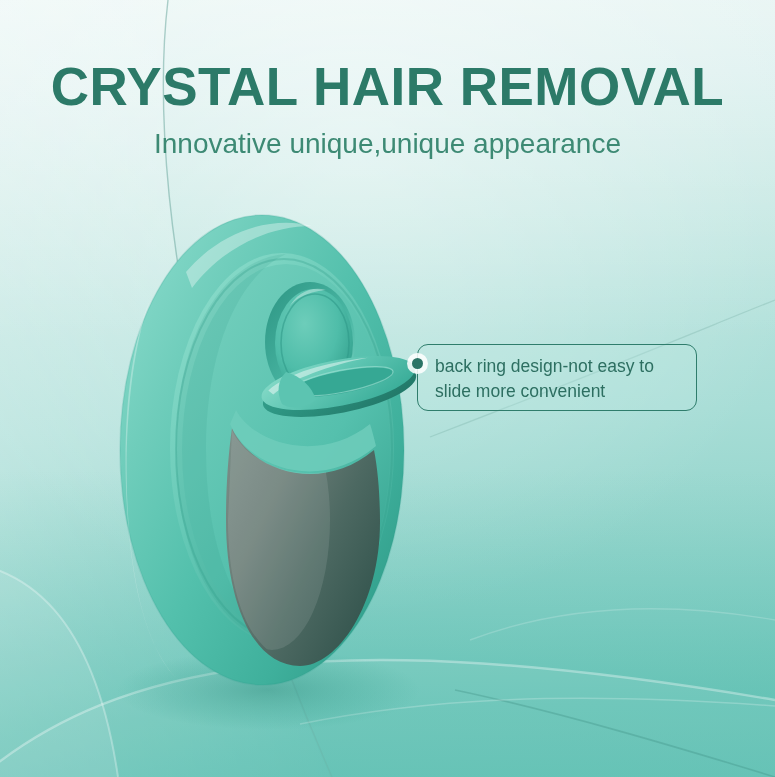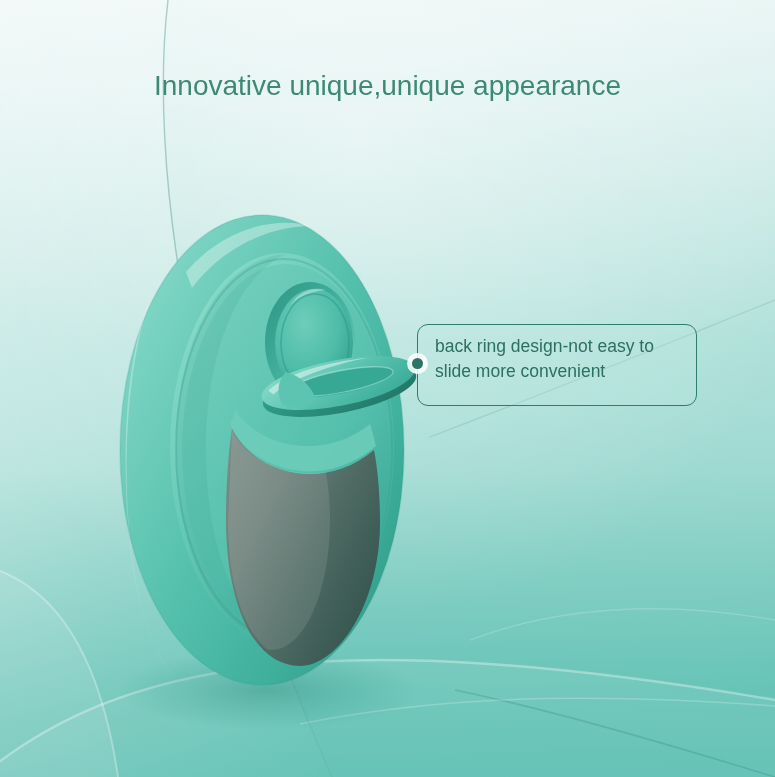--- a/index.html
+++ b/index.html
@@ -72,23 +72,23 @@
     top: 0;
     width: 775px;
     height: 777px;
     z-index: 4;
   }
 
   
   .callout {
     position: absolute;
     left: 417px;
-    top: 324px;
+    top: 344px;
     width: 280px;
-    height: 82px;
+    height: 67px;
     box-sizing: border-box;
     border: 1.6px solid #2f7d6c;
     border-radius: 11px;
     background: rgba(190, 231, 224, 0.30);
     z-index: 8;
   }
   .callout-text {
     position: absolute;
     left: 17px;
     top: 9px;
@@ -161,20 +161,21 @@
     <path d="M-20,777 C120,660 330,624 775,700" fill="none" stroke="#ffffff" stroke-opacity="0.34" stroke-width="2.4"></path>
     <path d="M-20,777 C120,660 330,624 775,700 L775,777 Z" fill="#ffffff" fill-opacity="0.07"></path>
 
     <path d="M455,690 C560,712 680,748 775,777" fill="none" stroke="#3f8f84" stroke-opacity="0.35" stroke-width="1.6"></path>
     <path d="M300,724 C420,700 560,690 775,706" fill="none" stroke="#ffffff" stroke-opacity="0.22" stroke-width="1.4"></path>
 
     <path d="M775,620 C660,600 560,606 470,640" fill="none" stroke="#ffffff" stroke-opacity="0.18" stroke-width="1.4"></path>
   </svg>
 
   <div class="heading-block">
+    <h1 class="title">CRYSTAL HAIR REMOVAL</h1>
     <p class="subtitle">Innovative unique,unique appearance</p>
   </div>
 
   <svg class="product-layer" viewBox="0 0 775 777" width="775" height="777" xmlns="http://www.w3.org/2000/svg">
     <defs>
 
       <linearGradient id="bodyGrad" x1="0.05" y1="0.1" x2="0.95" y2="0.9">
         <stop offset="0%" stop-color="#86d9c9"></stop>
         <stop offset="22%" stop-color="#6fcdbb"></stop>
         <stop offset="50%" stop-color="#53c0ac"></stop>

